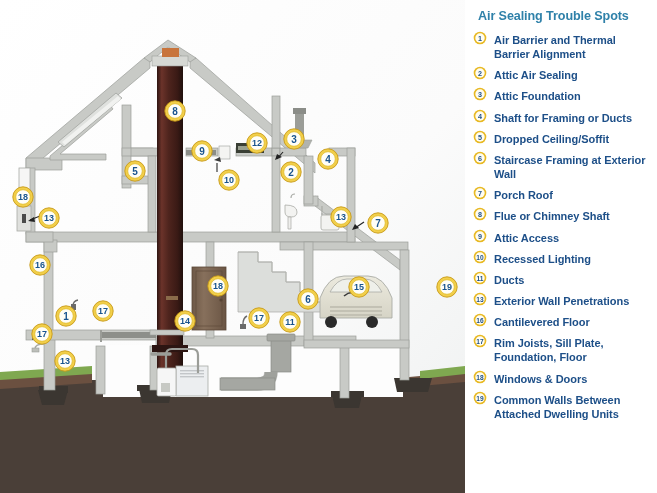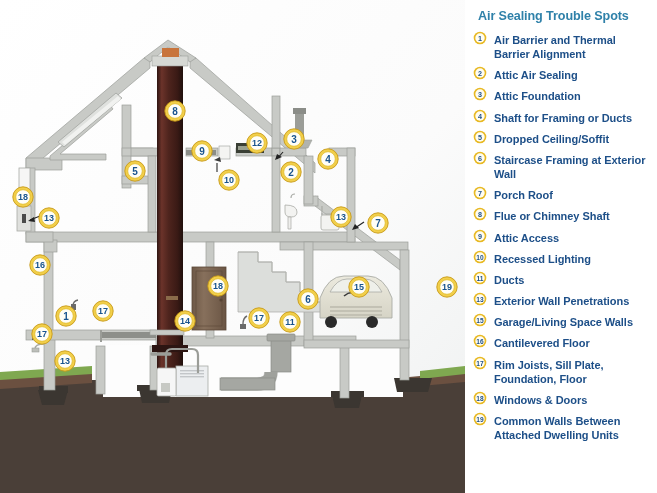--- a/index.html
+++ b/index.html
@@ -545,30 +545,20 @@
               <text x="7" y="7" text-anchor="middle" dominant-baseline="central" font-family="Liberation Sans, sans-serif" font-size="6.6" font-weight="bold" fill="#1d4f88">13</text>
             </svg>
           </span>
           <span class="legend-label">Exterior Wall Penetrations</span>
         </li>
         <li class="legend-item">
           <span class="legend-badge">
             <svg width="14" height="14" viewBox="0 0 14 14">
               <circle cx="7" cy="7" r="6.3" fill="#e8b923"></circle>
               <circle cx="7" cy="7" r="4.7" fill="#fffdf2"></circle>
-              <text x="7" y="7" text-anchor="middle" dominant-baseline="central" font-family="Liberation Sans, sans-serif" font-size="6.6" font-weight="bold" fill="#1d4f88">15</text>
-            </svg>
-          </span>
-          <span class="legend-label">Garage/Living Space Walls</span>
-        </li>
-        <li class="legend-item">
-          <span class="legend-badge">
-            <svg width="14" height="14" viewBox="0 0 14 14">
-              <circle cx="7" cy="7" r="6.3" fill="#e8b923"></circle>
-              <circle cx="7" cy="7" r="4.7" fill="#fffdf2"></circle>
               <text x="7" y="7" text-anchor="middle" dominant-baseline="central" font-family="Liberation Sans, sans-serif" font-size="6.6" font-weight="bold" fill="#1d4f88">16</text>
             </svg>
           </span>
           <span class="legend-label">Cantilevered Floor</span>
         </li>
         <li class="legend-item">
           <span class="legend-badge">
             <svg width="14" height="14" viewBox="0 0 14 14">
               <circle cx="7" cy="7" r="6.3" fill="#e8b923"></circle>
               <circle cx="7" cy="7" r="4.7" fill="#fffdf2"></circle>

